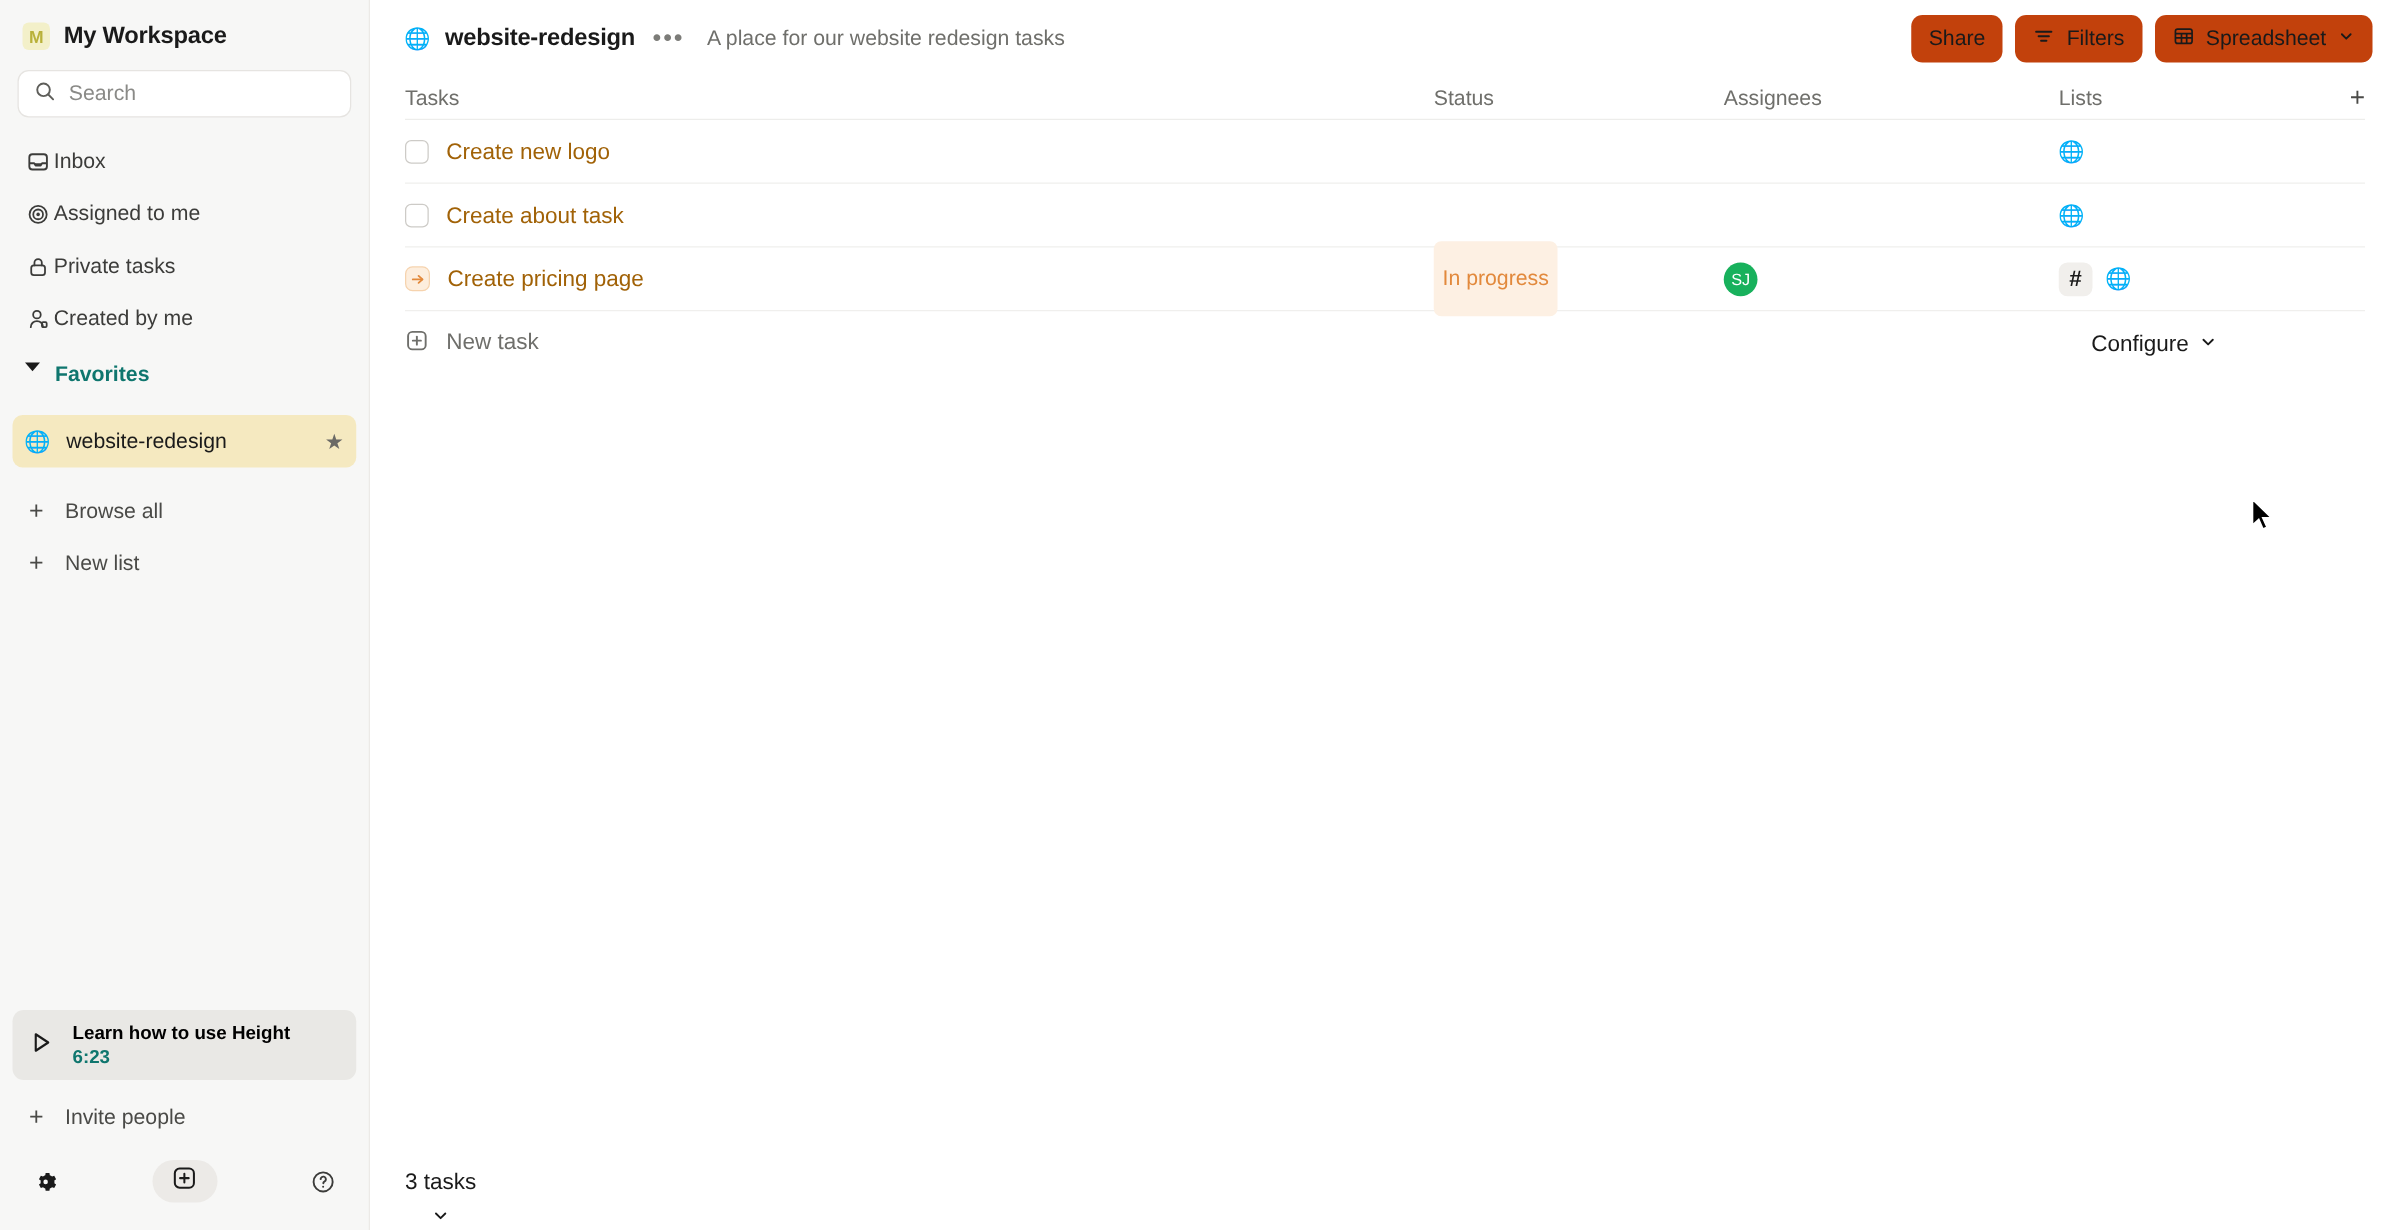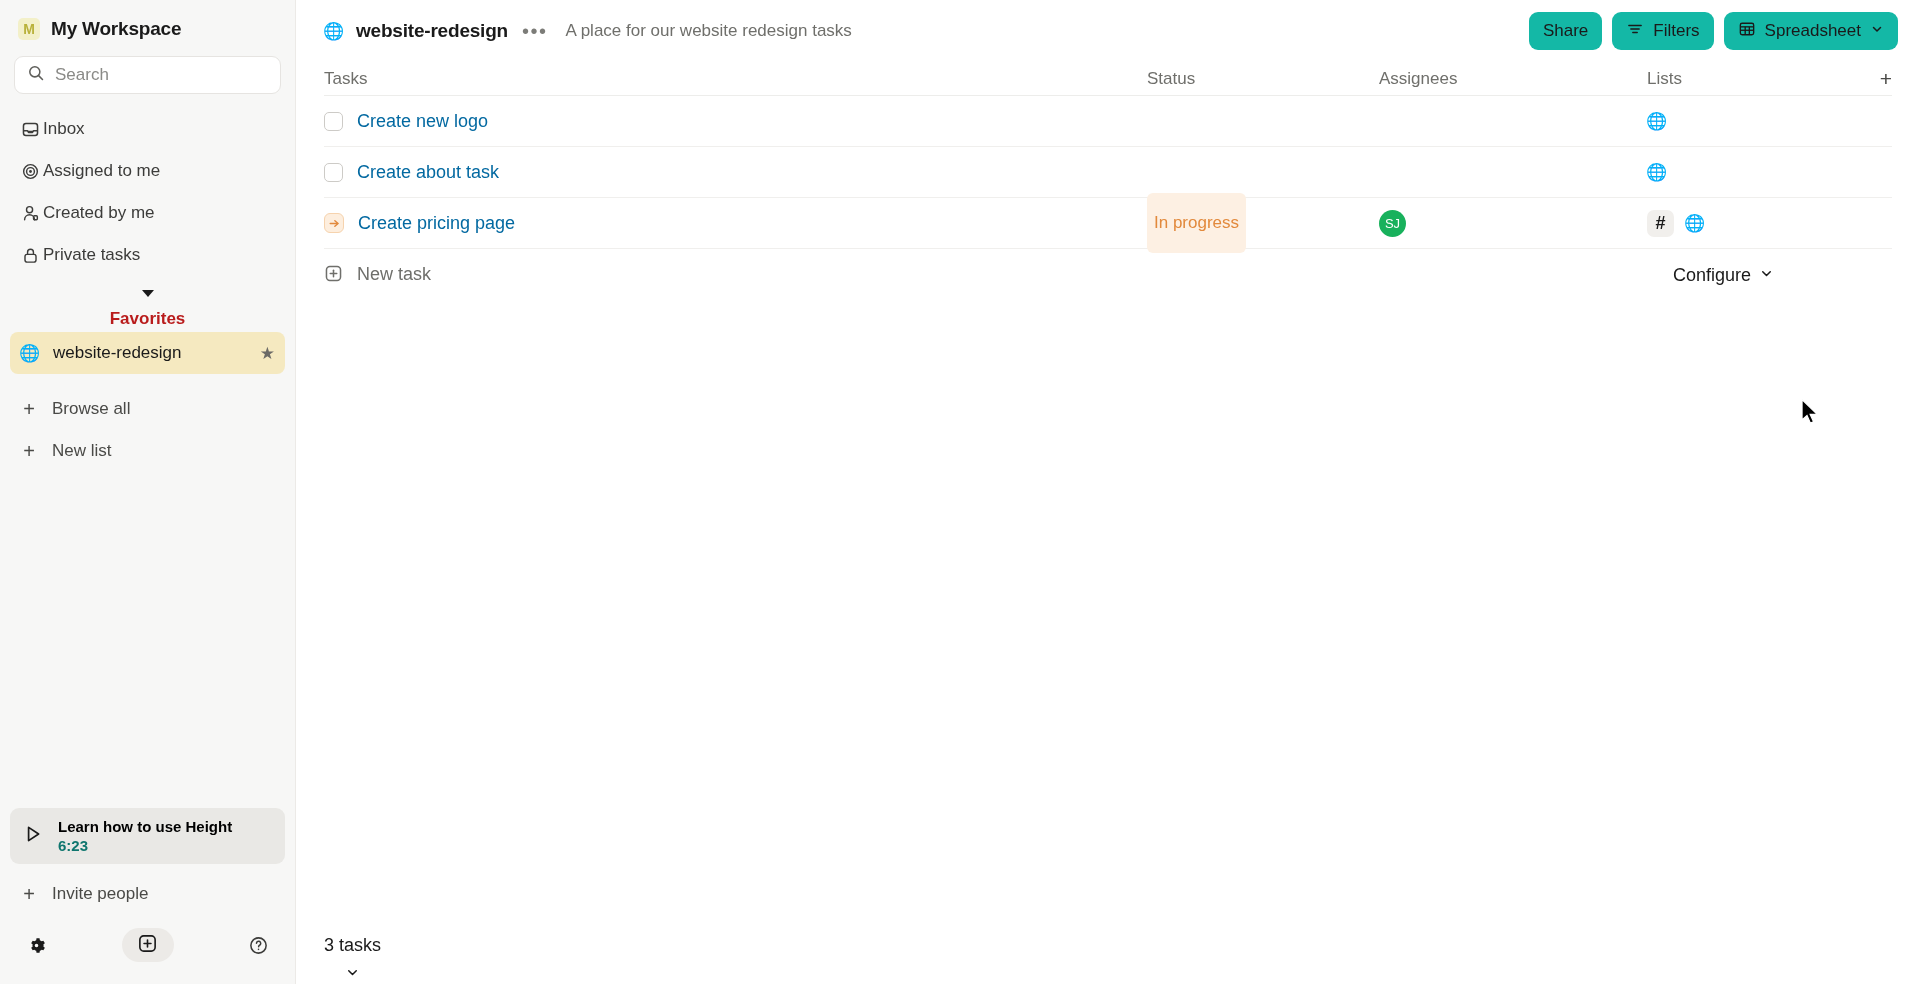--- a/index.html
+++ b/index.html
@@ -47,25 +47,24 @@
 
   .nav-list { padding: 2px 10px 0 10px; }
   .nav-item {
     display: flex; align-items: center; gap: 3px;
     height: 42px; padding: 0 10px; border-radius: 8px;
     cursor: pointer; color: #3c3c3a; font-size: 17px;
   }
   .nav-item .ico { width: 20px; height: 20px; display:flex; align-items:center; justify-content:center; flex: 0 0 20px; }
 
   .section-head {
-    display: flex; align-items: center; gap: 12px;
+    display: flex; gap: 12px;
     height: 40px; margin: 14px 10px 2px 10px; padding: 0 10px;
-    font-size: 17px; font-weight: 700; color: #b91c1c; cursor: pointer;
+    font-size: 17px; font-weight: 700; color: #0f766e; cursor: pointer;
     border-radius: 8px;
-    flex-direction: column;
   }
   .caret-down { width: 0; height: 0; border-left: 6px solid transparent; border-right: 6px solid transparent; border-top: 7px solid #1a1a1a; }
 
   .fav-item {
     display: flex; align-items: center; gap: 13px;
     height: 42px; margin: 0 10px; padding: 0 10px; border-radius: 8px;
     background: #f5e9c0; cursor: pointer;
   }
   .fav-item .label { font-size: 17px; color: #1a1a1a; flex: 1; }
   .star { color: #6b6a66; font-size: 17px; }
@@ -110,21 +109,21 @@
     padding: 0 22px 0 28px; gap: 14px;
   }
   .crumb { display: flex; align-items: center; gap: 12px; cursor: pointer; }
   .crumb-name { font-size: 19px; font-weight: 700; color: #1a1a1a; letter-spacing: -0.2px; }
   .dots { color: #7c7c78; font-size: 20px; letter-spacing: 1.5px; line-height: 12px; cursor: pointer; }
   .crumb-desc { font-size: 17px; color: #6f6f6b; margin-left: 4px; }
   .top-right { margin-left: auto; display: flex; align-items: center; gap: 10px; }
   .btn {
     display: flex; align-items: center; gap: 9px;
     height: 38px; padding: 0 14px; border-radius: 9px;
-    background: #14b8a6; font-size: 17px; color: #1a1a1a; cursor: pointer;
+    background: #c2410c; font-size: 17px; color: #1a1a1a; cursor: pointer;
     border: none; font-family: inherit;
   }
 
   .globe {
     width: 20px; height: 20px; flex: 0 0 20px;
     display: flex; align-items: center; justify-content: center;
     font-size: 17px; line-height: 1;
   }
 
   
@@ -147,21 +146,21 @@
   .checkbox {
     width: 19px; height: 19px; border: 1.6px solid #cdcbc7;
     border-radius: 5px; background: #fff; cursor: pointer; flex: 0 0 19px;
   }
   .status-icon {
     width: 20px; height: 20px; border-radius: 6px;
     background: #fdeede; border: 1px solid #f6d3ae;
     display: flex; align-items: center; justify-content: center;
     flex: 0 0 20px; cursor: pointer;
   }
-  .task-title { font-size: 18px; color: #0369a1; cursor: pointer; }
+  .task-title { font-size: 18px; color: #a16207; cursor: pointer; }
 
   .status-pill {
     display: inline-block; padding: 20px 7px; border-radius: 6px;
     background: #fdf0e3; color: #e2893c; font-size: 17px; cursor: pointer;
   }
   .avatar {
     width: 27px; height: 27px; border-radius: 50%;
     background: #18b15c; color: #fff; font-size: 13px; font-weight: 400;
     display: flex; align-items: center; justify-content: center; cursor: pointer;
   }
@@ -233,35 +232,35 @@
             <circle cx="10" cy="10" r="7.2"></circle>
               <circle cx="10" cy="10" r="4.1"></circle>
               <circle cx="10" cy="10" r="1.5" fill="#3c3c3a" stroke="none"></circle>
           </svg>
         </span>
         <span>Assigned to me</span>
       </div>
       <div class="nav-item">
         <span class="ico">
           <svg width="19" height="19" viewBox="0 0 20 20" fill="none" stroke="#3c3c3a" stroke-width="1.5">
+            <rect x="4.2" y="8.8" width="11.6" height="8.2" rx="2.2"></rect>
+            <path d="M6.9 8.8V6.6a3.1 3.1 0 016.2 0v2.2" stroke-linecap="round"></path>
+          </svg>
+        </span>
+        <span>Private tasks</span>
+      </div>
+      <div class="nav-item">
+        <span class="ico">
+          <svg width="19" height="19" viewBox="0 0 20 20" fill="none" stroke="#3c3c3a" stroke-width="1.5">
             <circle cx="9" cy="6" r="3.2"></circle>
               <path d="M3.8 16.6c0-3.1 2.4-5.2 5.2-5.2s5.2 2.1 5.2 5.2" stroke-linecap="round"></path>
             <rect x="13.2" y="12.4" width="4" height="4.2" rx="1"></rect>
           </svg>
         </span>
         <span>Created by me</span>
-      </div>
-      <div class="nav-item">
-        <span class="ico">
-          <svg width="19" height="19" viewBox="0 0 20 20" fill="none" stroke="#3c3c3a" stroke-width="1.5">
-            <rect x="4.2" y="8.8" width="11.6" height="8.2" rx="2.2"></rect>
-            <path d="M6.9 8.8V6.6a3.1 3.1 0 016.2 0v2.2" stroke-linecap="round"></path>
-          </svg>
-        </span>
-        <span>Private tasks</span>
       </div>
     </nav>
 
     <div class="section-head">
       <span class="caret-down"></span>
       <span>Favorites</span>
     </div>
 
     <div class="fav-item">
       <span class="globe">🌐</span>

